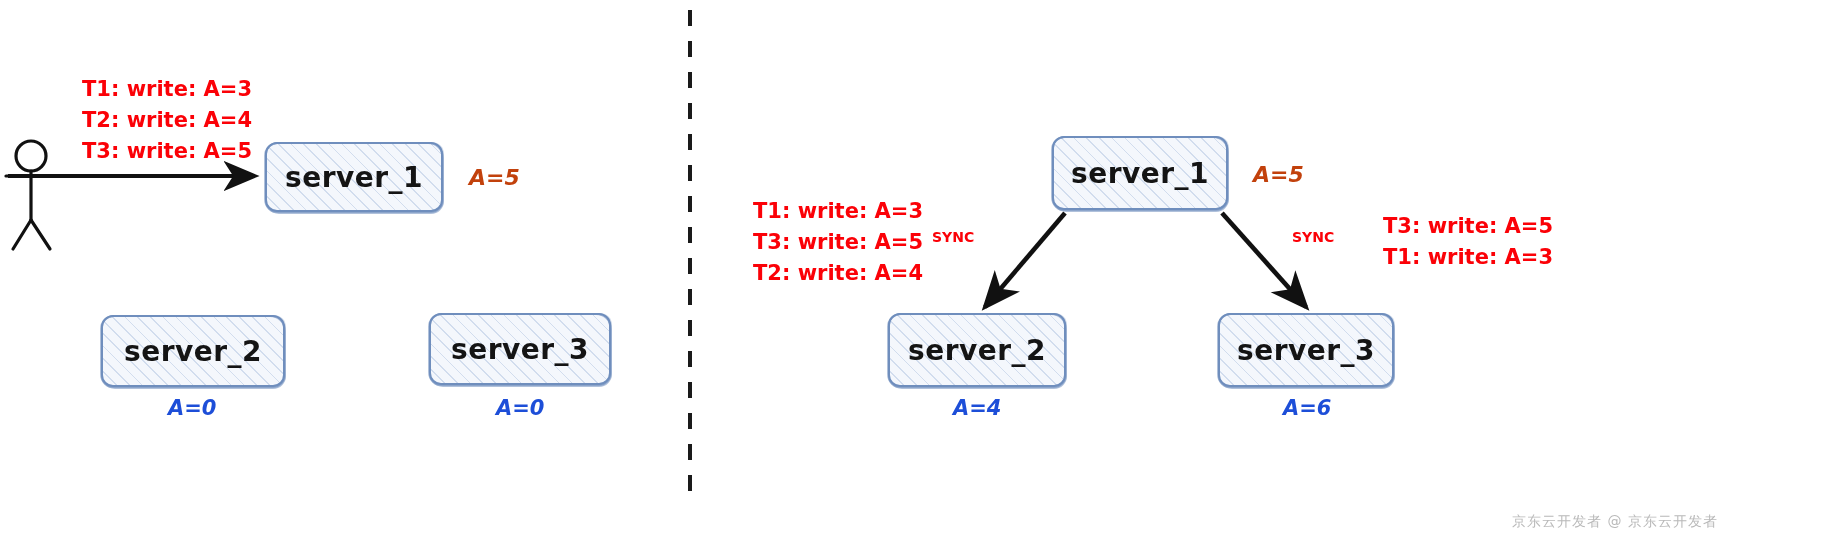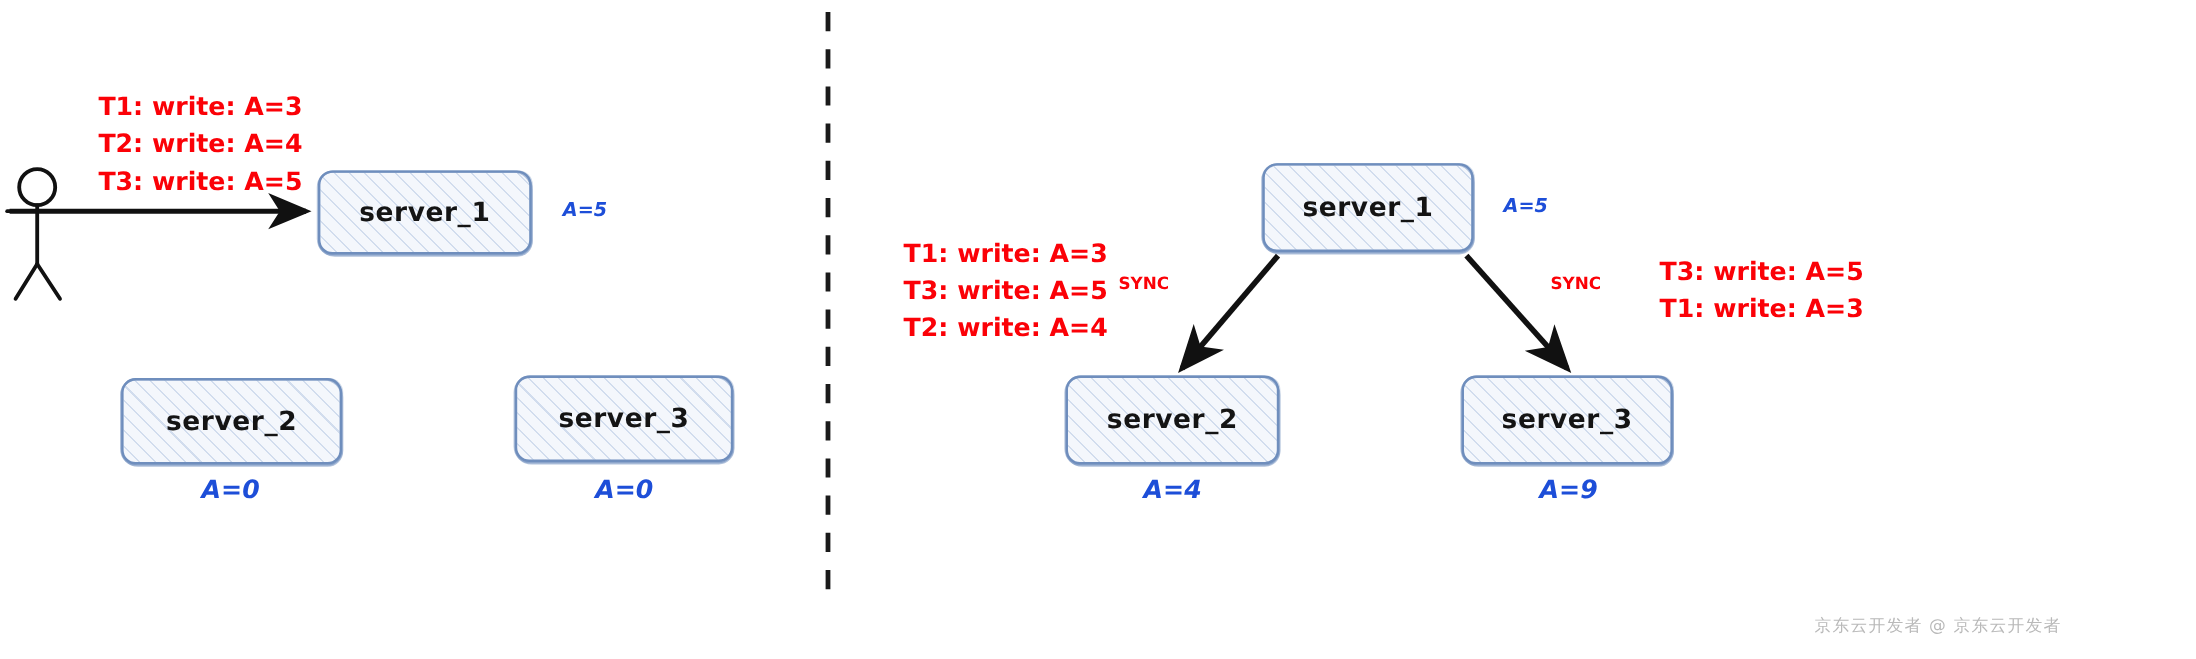--- a/index.html
+++ b/index.html
@@ -44,21 +44,21 @@
     position: absolute;
     left: -3px; right: -3px; top: -2px; bottom: -4px;
     border: 2px solid rgba(111,142,189,0.55);
     border-radius: 14px 16px 13px 15px;
     pointer-events: none;
   }
   .server-label {
     position: relative;
     font-family: "DejaVu Sans", "Liberation Sans", sans-serif;
     font-weight: 700;
-    font-size: 22px;
+    font-size: 28px;
     color: #141414;
     letter-spacing: 0.5px;
     z-index: 2;
   }
 
   
   .red-text {
     position: absolute;
     color: #fb0107;
     font-family: "DejaVu Sans", "Liberation Sans", sans-serif;
@@ -71,23 +71,23 @@
     position: absolute;
     color: #1d4ed8;
     font-family: "DejaVu Sans", "Liberation Sans", sans-serif;
     font-size: 21px;
     font-weight: 700;
     font-style: italic;
     white-space: nowrap;
   }
   .black-italic {
     position: absolute;
-    color: #1d4ed8;
+    color: #c2410c;
     font-family: "DejaVu Sans", "Liberation Sans", sans-serif;
-    font-size: 16px;
+    font-size: 22px;
     font-weight: 600;
     font-style: italic;
     white-space: nowrap;
   }
   .sync-text {
     position: absolute;
     color: #fb0107;
     font-family: "DejaVu Sans", "Liberation Sans", sans-serif;
     font-size: 14px;
     font-weight: 600;
@@ -183,17 +183,17 @@
   <div class="red-text" style="left:1383px; top:242px;">T1: write: A=3</div>
 
   <div class="server-box" style="left:888px; top:313px; width:174px; height:70px;">
     <span class="server-label">server_2</span>
   </div>
   <div class="red-italic" style="left:953px; top:396px;">A=4</div>
 
   <div class="server-box" style="left:1218px; top:313px; width:172px; height:70px;">
     <span class="server-label">server_3</span>
   </div>
-  <div class="red-italic" style="left:1283px; top:396px;">A=9</div>
+  <div class="red-italic" style="left:1283px; top:396px;">A=6</div>
 
   <div class="watermark" style="left:1512px; top:513px;">京东云开发者 @ 京东云开发者</div>
 
 </div>
 
 </body></html>

